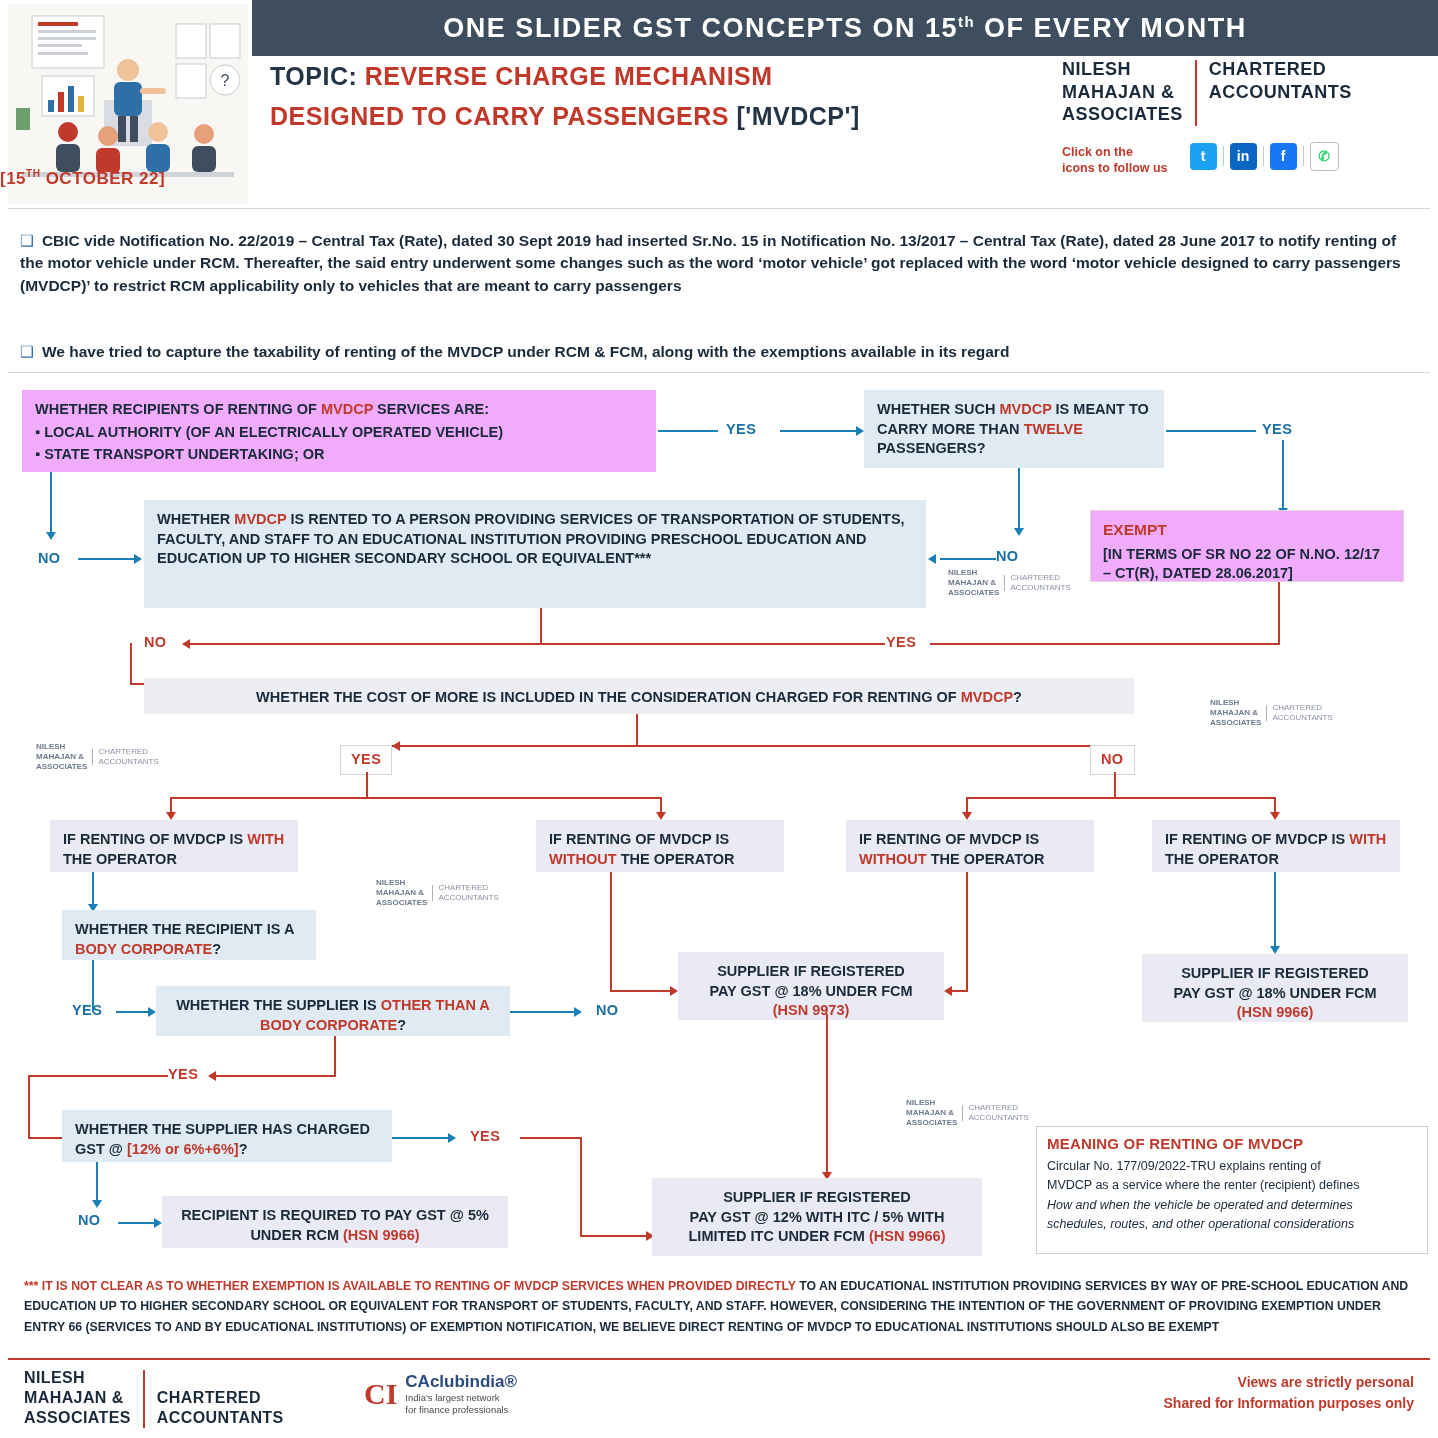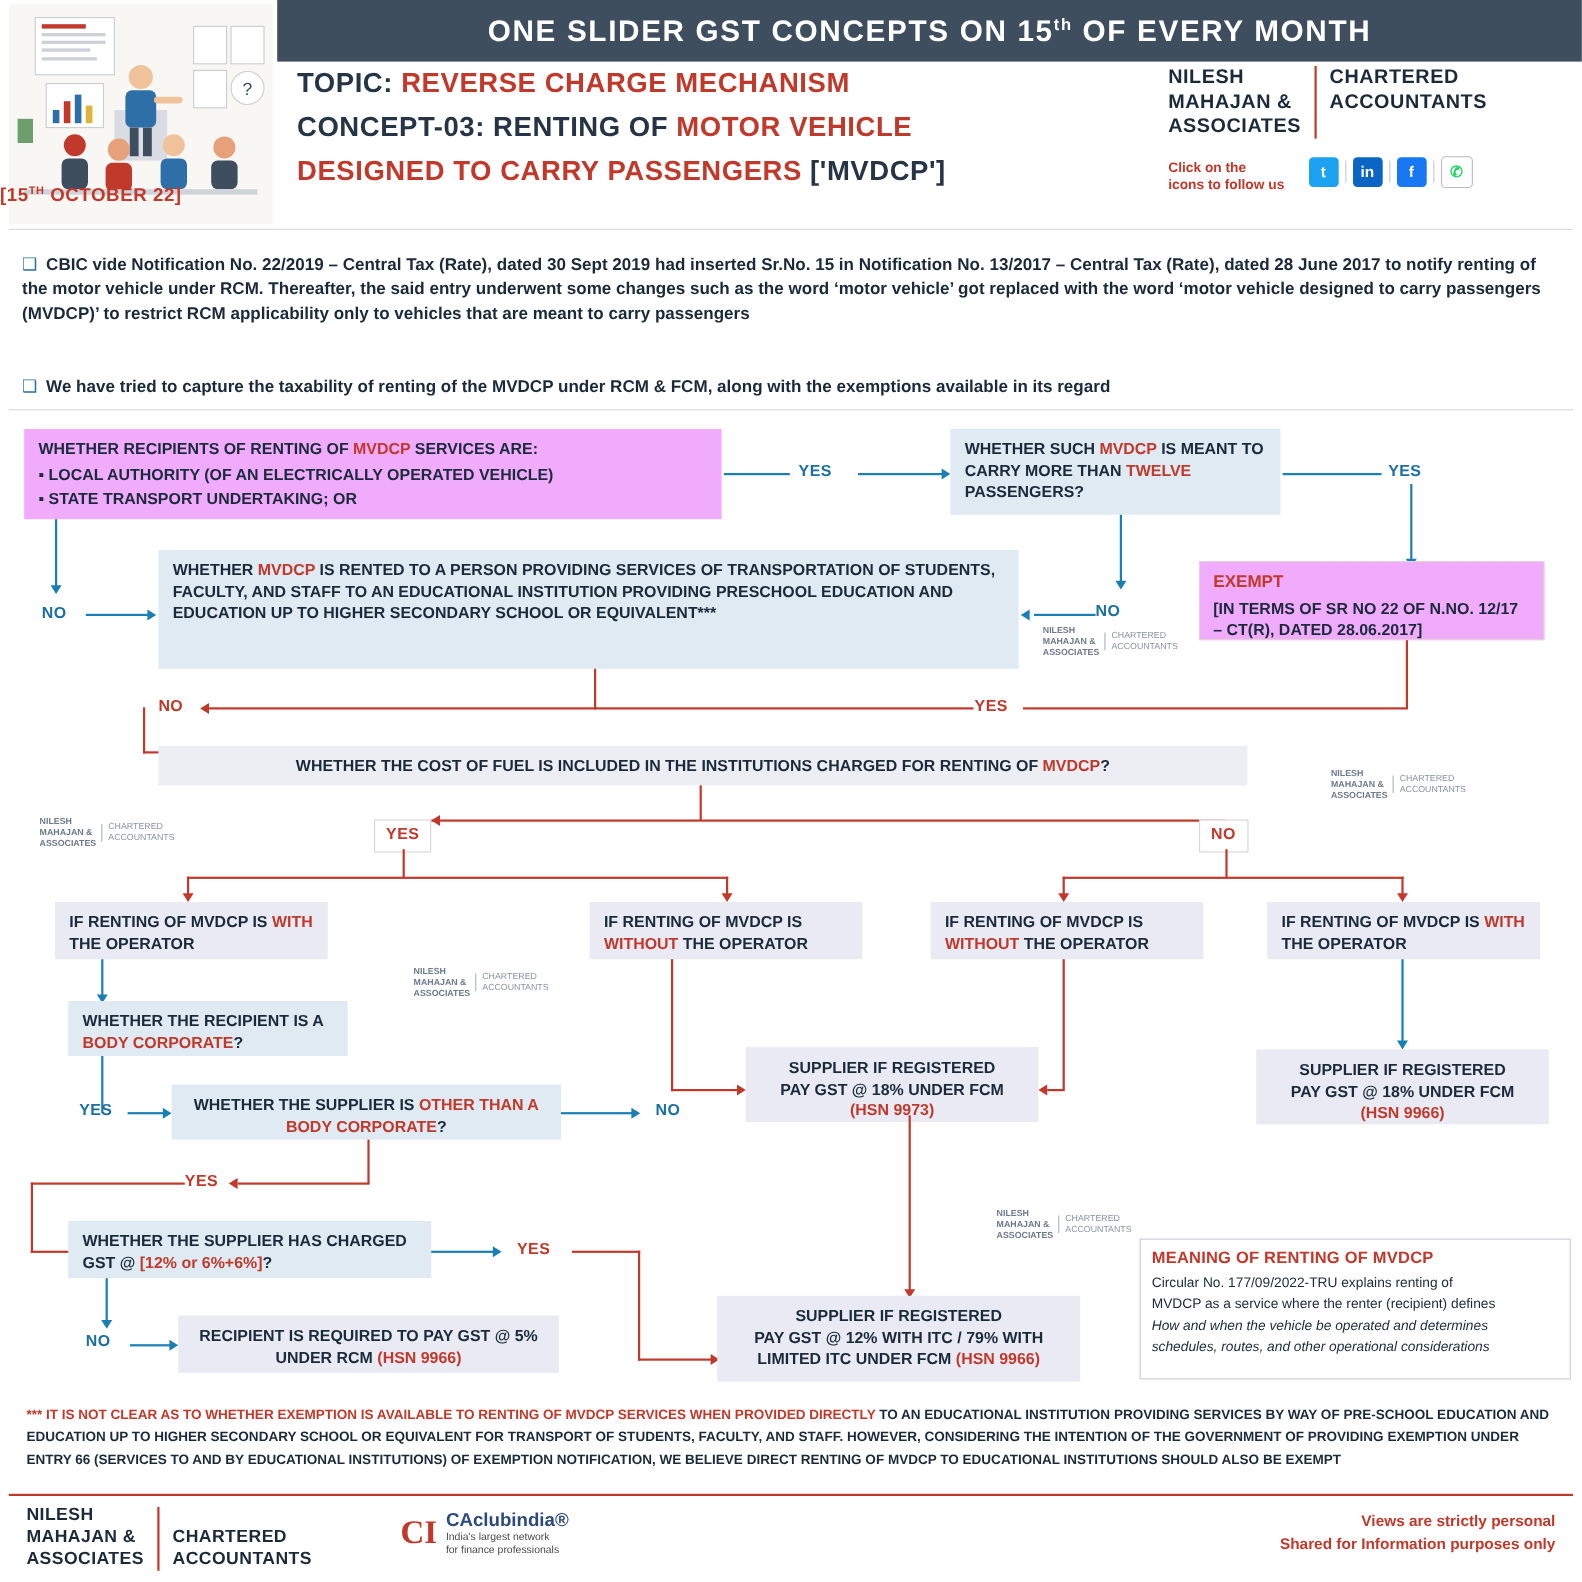--- a/index.html
+++ b/index.html
@@ -169,23 +169,20 @@
   <div class="ttl">
     <span>ONE SLIDER GST CONCEPTS ON 15</span><sup>th</sup><span> OF EVERY MONTH</span>
   </div>
 </div>
 
 <div class="abs" id="topic-block">
   <div>
     <span class="dark">TOPIC: </span><span class="red">REVERSE CHARGE MECHANISM</span>
   </div>
   <div>
-    <span class="dark">CONCEPT-03: RENTING OF </span><span class="red">MOTOR VEHICLE</span>
-  </div>
-  <div>
     <span class="red">DESIGNED TO CARRY PASSENGERS </span><span class="dark">['MVDCP']</span>
   </div>
 </div>
 
 <div class="abs" id="firm-block">
   <div class="firm-flex">
     <div class="firm-name">
       <div>NILESH</div>
       <div>MAHAJAN &amp;</div>
       <div>ASSOCIATES</div>
@@ -295,21 +292,21 @@
 <div class="abs ln" style="left:1278px;top:582px;width:2px;height:62px;"></div>
 
 <div class="abs ln" style="left:540px;top:643px;width:2px;height:0px;"></div>
 <div class="abs ln" style="left:190px;top:643px;width:352px;height:2px;"></div>
 <div class="abs ah l" style="left:182px;top:639px;"></div>
 <div class="abs lbl red" style="left:144px;top:634px;">NO</div>
 <div class="abs ln" style="left:130px;top:643px;width:2px;height:42px;"></div>
 <div class="abs ln" style="left:130px;top:683px;width:28px;height:2px;"></div>
 
 <div class="abs box grey" style="left:144px;top:678px;width:990px;height:36px;text-align:center;">
-  <span>WHETHER THE COST OF FUEL IS INCLUDED IN THE INSTITUTIONS CHARGED FOR RENTING OF </span><span class="red">MVDCP</span><span>?</span>
+  <span>WHETHER THE COST OF MORE IS INCLUDED IN THE CONSIDERATION CHARGED FOR RENTING OF </span><span class="red">MVDCP</span><span>?</span>
 </div>
 
 <div class="abs wm" style="left:1210px;top:698px;">
   <div>
       <div class="a">NILESH</div>
       <div class="a">MAHAJAN &amp;</div>
       <div class="a">ASSOCIATES</div>
     </div>
   <div class="d"></div>
   <div>
@@ -464,21 +461,21 @@
     </div>
   <div class="d"></div>
   <div>
       <div class="b">CHARTERED</div>
       <div class="b">ACCOUNTANTS</div>
     </div>
 </div>
 
 <div class="abs box lav" style="left:652px;top:1178px;width:330px;height:78px;text-align:center;">
   <div>SUPPLIER IF REGISTERED</div>
-  <div>PAY GST @ 12% WITH ITC / 79% WITH</div>
+  <div>PAY GST @ 12% WITH ITC / 5% WITH</div>
   <div><span>LIMITED ITC  UNDER FCM </span><span class="red">(HSN 9966)</span></div>
 </div>
 
 <div class="abs" id="note-box">
   <div class="nt">MEANING OF RENTING OF MVDCP</div>
   <div class="nb">Circular No. 177/09/2022-TRU explains renting of</div>
   <div class="nb">MVDCP as a service where the renter (recipient) defines</div>
   <div class="nb it">How and when the vehicle be operated and determines</div>
   <div class="nb it">schedules, routes, and other operational considerations</div>
 </div>

